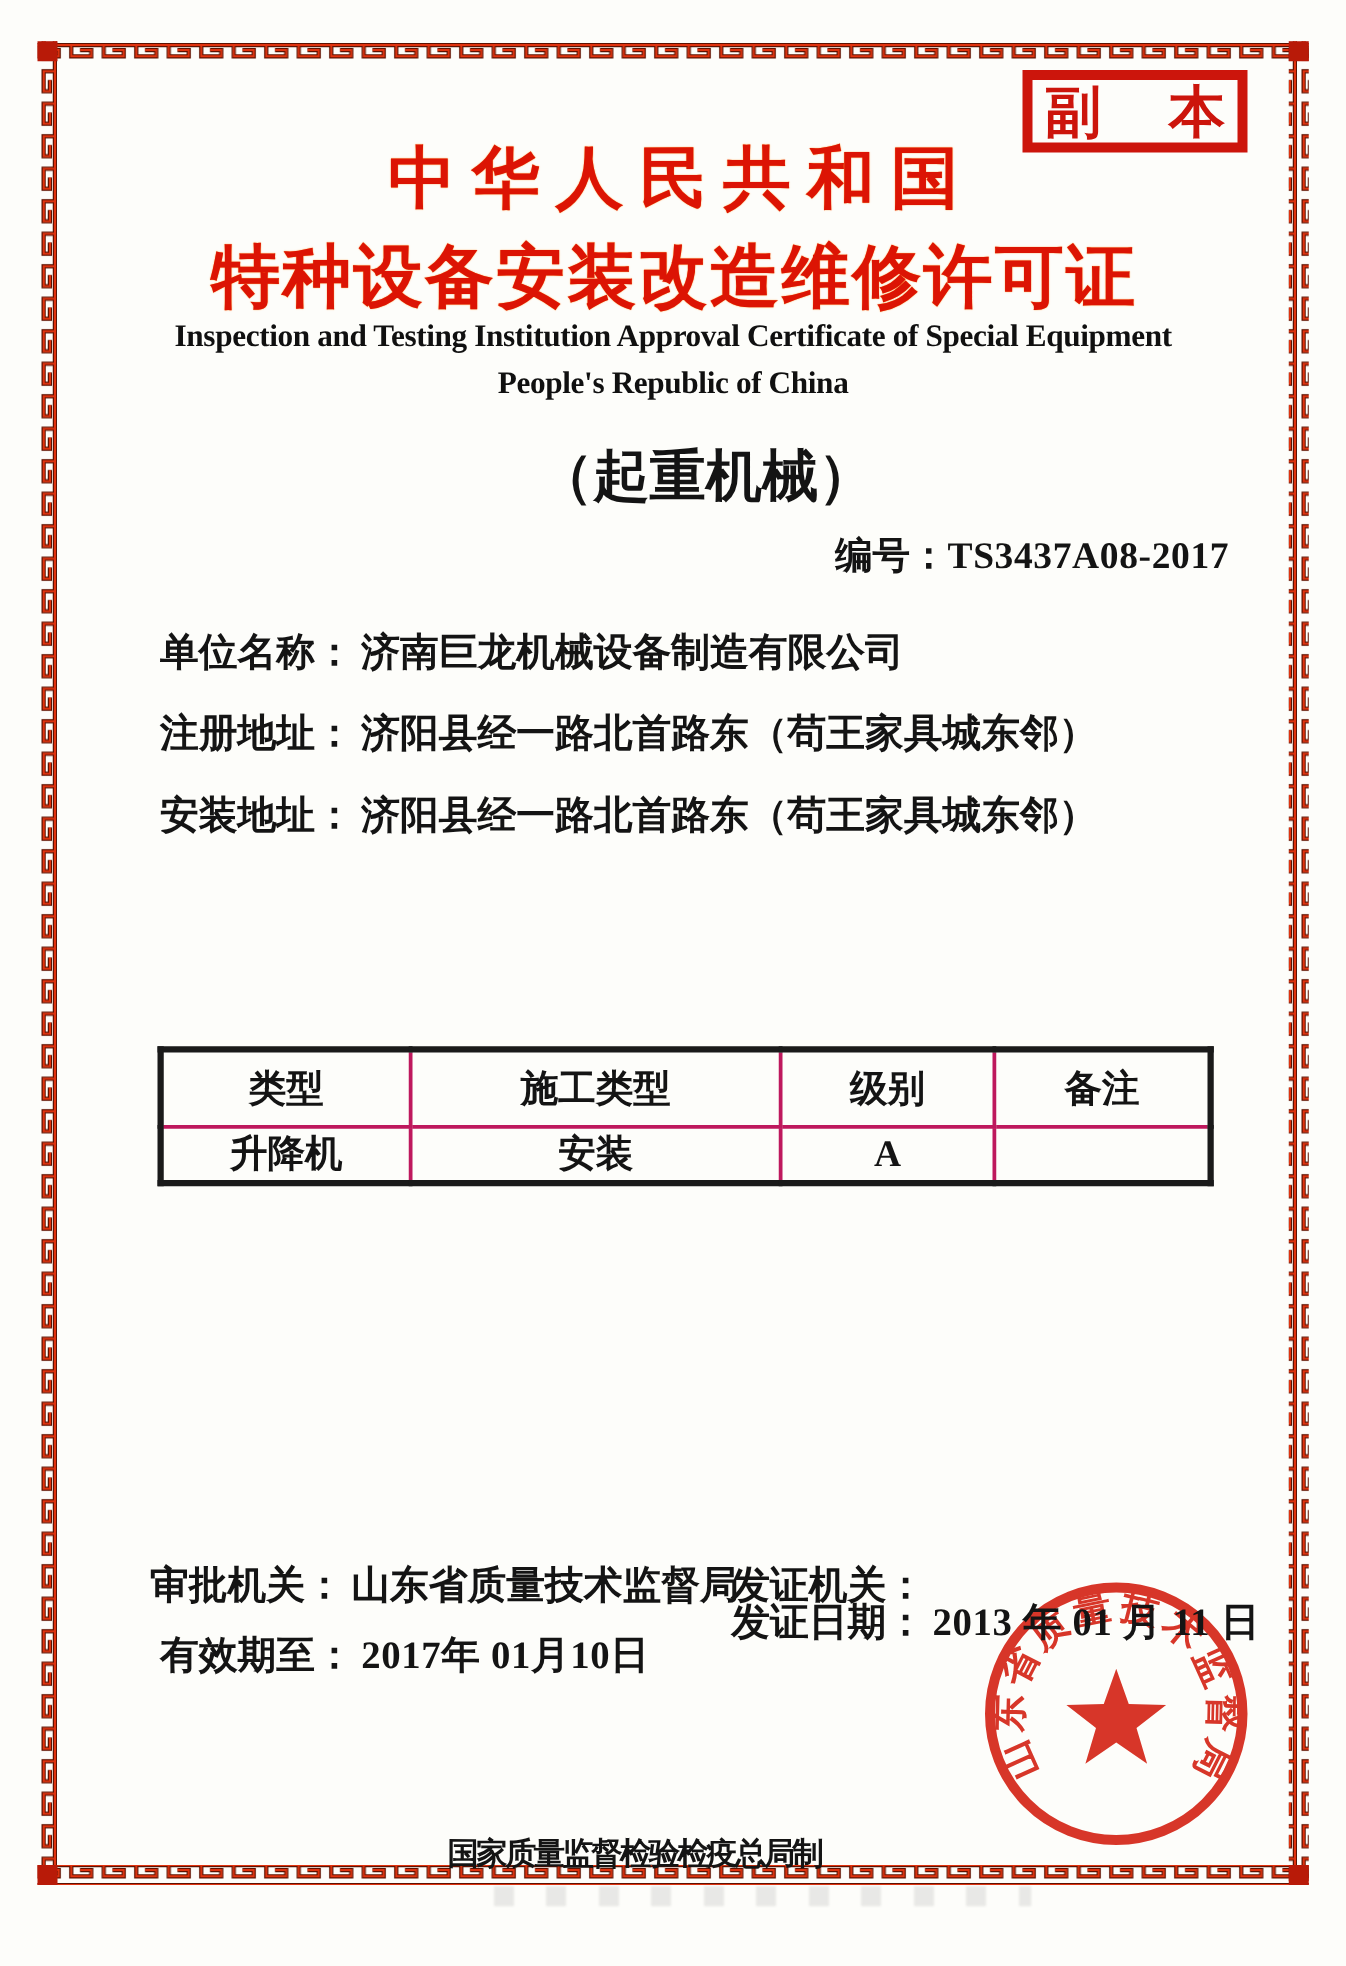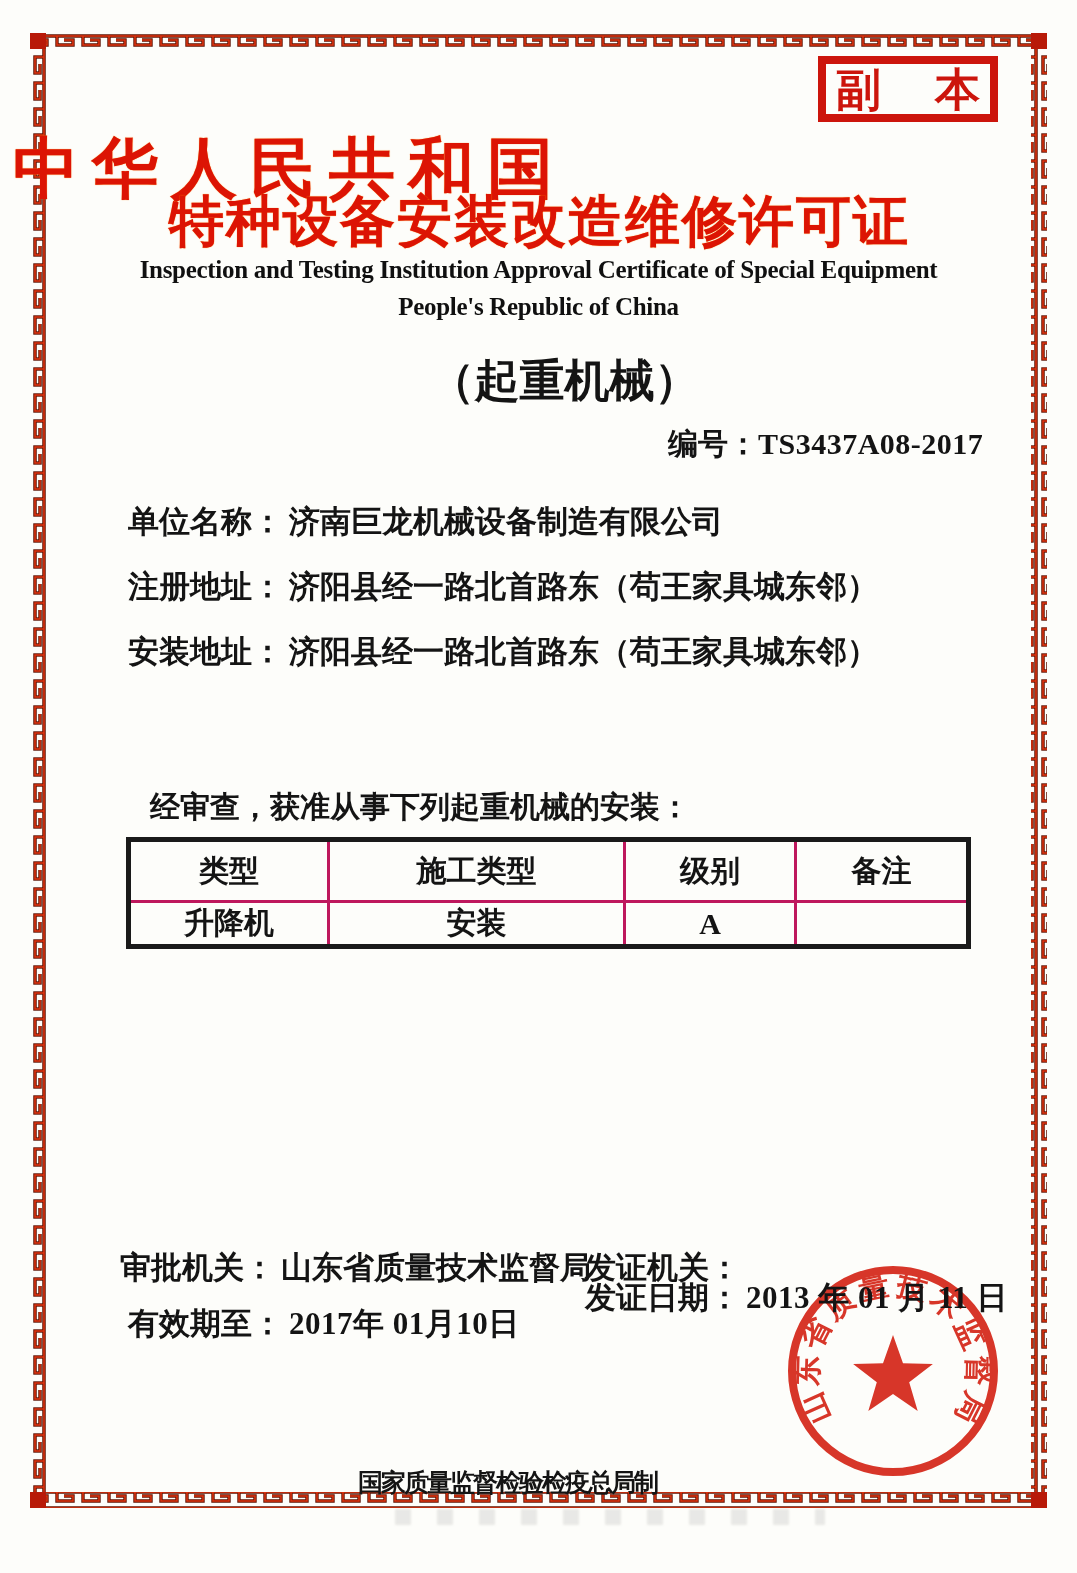--- a/index.html
+++ b/index.html
@@ -6,21 +6,21 @@
   .page{position:relative;width:1077px;height:1573px;margin:0 auto;background:#fdfdfa;
         font-family:"Liberation Sans",sans-serif;color:#141414;overflow:hidden;}
   .abs{position:absolute;}
 
   
   .dup-stamp{left:818px;top:56px;width:180px;height:66px;border:8px solid #cc150c;
              box-sizing:border-box;display:flex;align-items:center;justify-content:space-between;
              padding:0 10px;color:#cc150c;font-size:45px;font-weight:900;line-height:1;}
 
   
-  .title-cn1{left:0;top:124px;width:100%;font-size:66px;font-weight:900;
+  .title-cn1{left:0;top:107px;width:100%;text-align:center;font-size:54px;font-weight:900;
              color:#dc1404;letter-spacing:13px;text-indent:13px;
              text-shadow:0 0 1px #ff7a00;}
   .title-cn2{left:0;top:185px;width:100%;text-align:center;font-size:55px;font-weight:900;
              color:#dc1404;letter-spacing:2px;text-indent:2px;text-shadow:0 0 1px #ff7a00;}
   .title-en{left:0;width:100%;text-align:center;font-family:"Liberation Serif",serif;
             font-weight:700;font-size:25px;letter-spacing:-0.3px;color:#101010;}
   .en1{top:256px;} .en2{top:293px;}
   .category{left:0;top:351px;width:100%;text-align:center;font-size:45px;font-weight:700;
             transform:translateX(26px);}
   .cert-no{left:668px;top:424px;font-size:30px;font-weight:700;white-space:nowrap;}
@@ -99,21 +99,20 @@
   <div class="abs field f1">
     <span class="lab">单位名称：</span><span>济南巨龙机械设备制造有限公司</span>
   </div>
   <div class="abs field f2">
     <span class="lab">注册地址：</span><span>济阳县经一路北首路东（苟王家具城东邻）</span>
   </div>
   <div class="abs field f3">
     <span class="lab">安装地址：</span><span>济阳县经一路北首路东（苟王家具城东邻）</span>
   </div>
 
-  <div class="abs scope-intro">经审查，获准从事下列起重机械的安装：</div>
 
   <table class="abs lic-table">
     <colgroup>
       <col style="width:200px">
         <col style="width:296px">
         <col style="width:171px">
         <col style="width:173px">
     </colgroup>
     <tbody>
         <tr>

